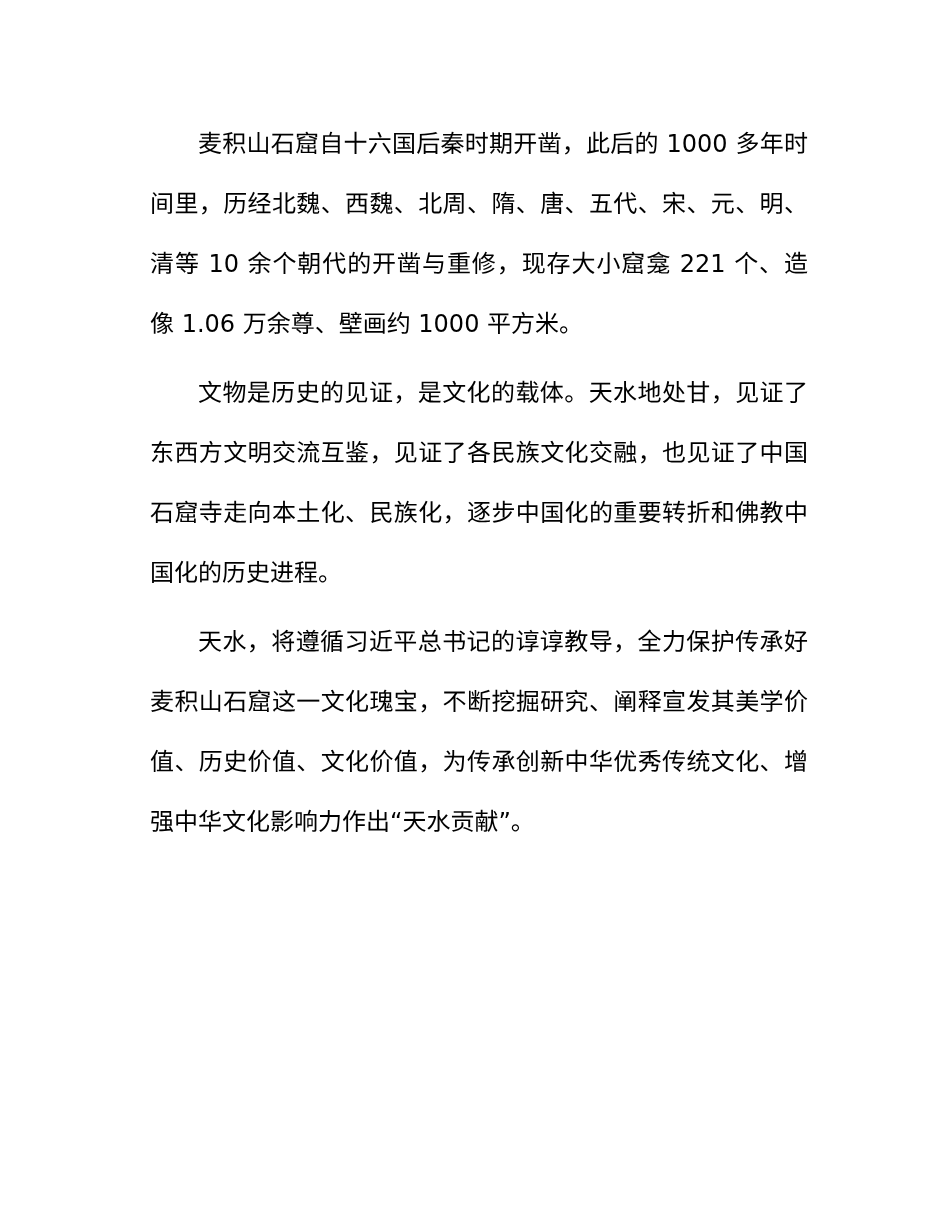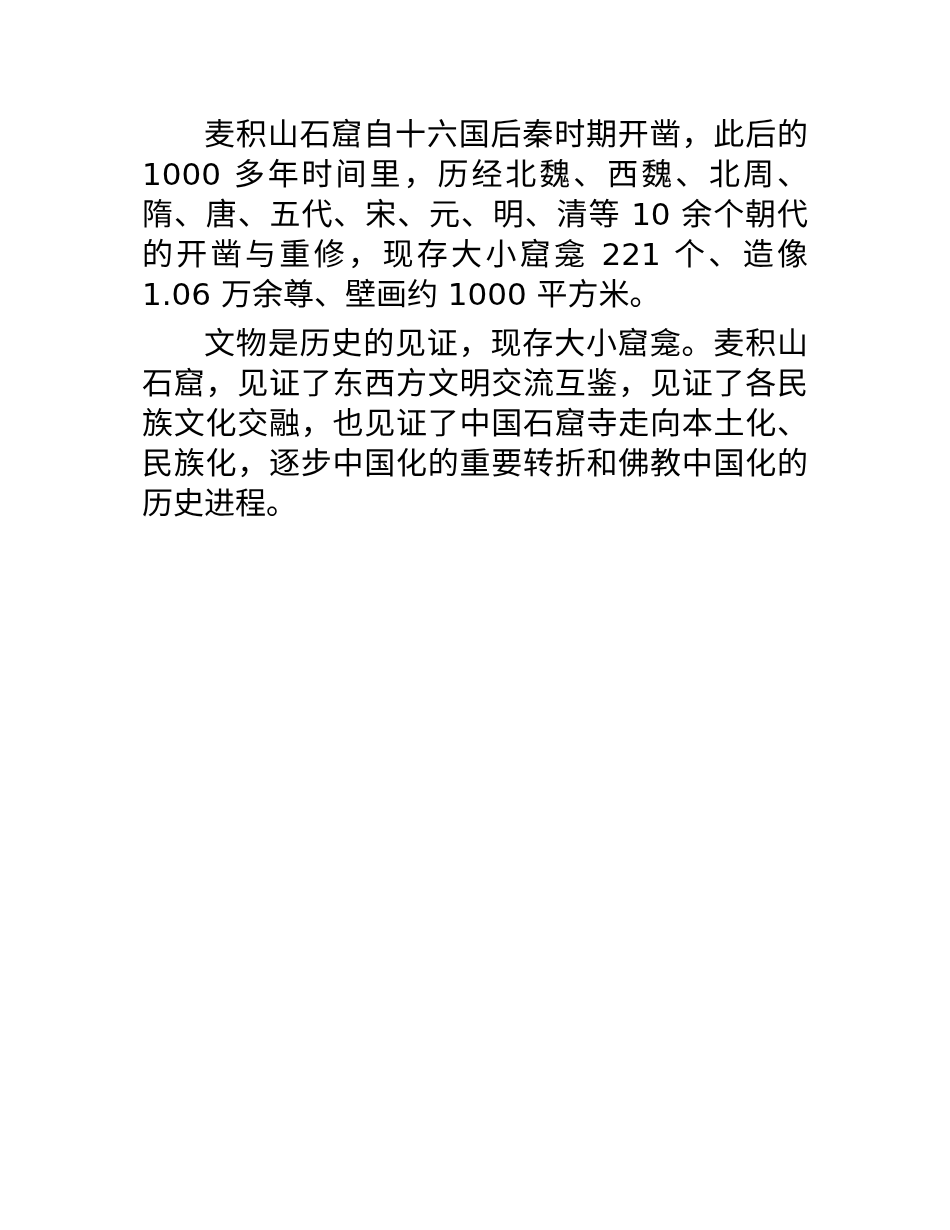--- a/index.html
+++ b/index.html
@@ -15,31 +15,32 @@
   .page {
     box-sizing: border-box;
     width: 950px;
     height: 1230px;
     background: #ffffff;
     color: #000000;
     padding: 114px 142px 0 142px;
     overflow: hidden;
   }
   .page p.body-paragraph {
-    margin: 0 0 9px 0;
-    font-size: 31px;
-    line-height: 40px;
+    margin: 0 0 9px 8px;
+    font-size: 24px;
+    line-height: 60px;
     font-weight: 400;
     color: #000000;
     text-align: justify;
     text-justify: inter-ideograph;
     text-indent: 2em;
     word-break: normal;
     overflow-wrap: break-word;
   }
 </style>
 </head>
 <body>
 
 <div class="page">
   <p class="body-paragraph">麦积山石窟自十六国后秦时期开凿，此后的 1000 多年时间里，历经北魏、西魏、北周、隋、唐、五代、宋、元、明、清等 10 余个朝代的开凿与重修，现存大小窟龛 221 个、造像 1.06 万余尊、壁画约 1000 平方米。</p>
-  <p class="body-paragraph">文物是历史的见证，现存大小窟龛。麦积山石窟，见证了东西方文明交流互鉴，见证了各民族文化交融，也见证了中国石窟寺走向本土化、民族化，逐步中国化的重要转折和佛教中国化的历史进程。</p>
+  <p class="body-paragraph">文物是历史的见证，是文化的载体。天水地处甘，见证了东西方文明交流互鉴，见证了各民族文化交融，也见证了中国石窟寺走向本土化、民族化，逐步中国化的重要转折和佛教中国化的历史进程。</p>
+  <p class="body-paragraph">天水，将遵循习近平总书记的谆谆教导，全力保护传承好麦积山石窟这一文化瑰宝，不断挖掘研究、阐释宣发其美学价值、历史价值、文化价值，为传承创新中华优秀传统文化、增强中华文化影响力作出“天水贡献”。</p>
 </div>
 
 </body></html>

